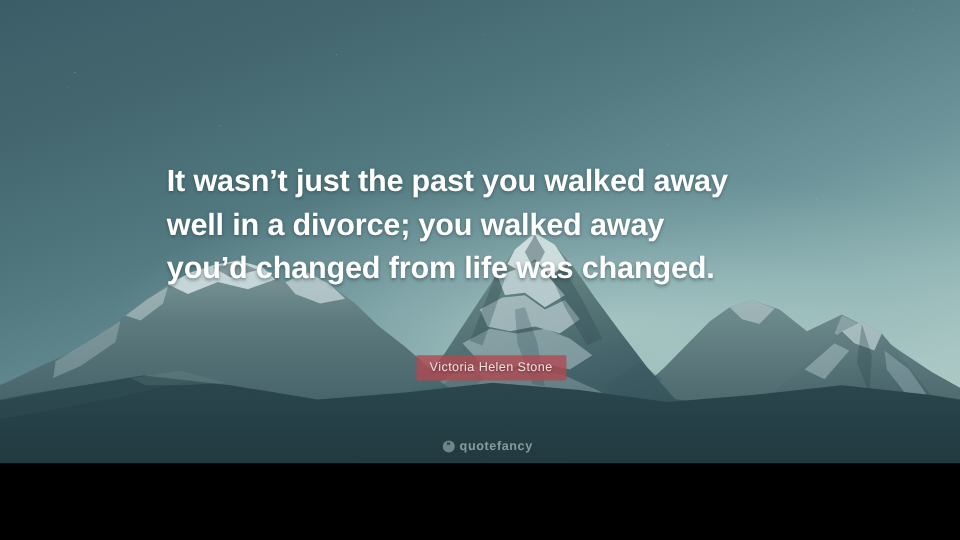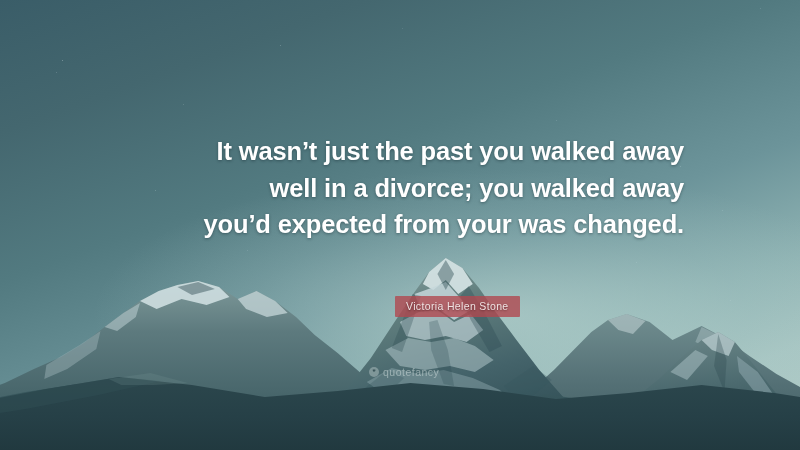--- a/index.html
+++ b/index.html
@@ -3,25 +3,24 @@
 <meta charset="utf-8">
 <style>
   html, body {
     margin: 0;
     padding: 0;
     background: #000;
   }
   #stage {
     position: relative;
     width: 800px;
-    height: 450px;
+    height: 386px;
     overflow: hidden;
     font-family: "Liberation Sans", sans-serif;
     user-select: none;
-    text-align: right;
   }
 
   
   .sky {
     position: absolute;
     inset: 0;
     background:
       linear-gradient(160deg,
         #3a5d68 0%,
         #44676f 18%,
@@ -80,21 +79,20 @@
     left: 347px;
     top: 296px;
     padding: 4px 11px 5px 11px;
     background: rgba(176,72,80,0.80);
     color: #f0e2e2;
     font-size: 10.5px;
     letter-spacing: 0.35px;
     border-radius: 1px;
     text-shadow: 0 1px 2px rgba(40,10,14,0.45);
     white-space: nowrap;
-    margin-left: 48px;
   }
 
   
   .watermark {
     position: absolute;
     left: 369px;
     top: 366px;
     display: flex;
     align-items: center;
     gap: 4px;
@@ -109,20 +107,21 @@
     justify-content: center;
     font-size: 6px;
     color: #2c4449;
     font-weight: bold;
     line-height: 1;
   }
   .wm-text {
     color: #c3d2d2;
     font-size: 10.5px;
     letter-spacing: 0.5px;
+    font-weight: bold;
   }
 </style>
 </head>
 <body>
 
 <div id="stage">
 
   <div class="sky"></div>
   <div class="sky-warm"></div>
 
@@ -246,21 +245,21 @@
         <path fill="url(#gFore)" d="M-10,95 L-10,48 L60,34 L130,22 L200,30 L270,42 L340,36 L410,28 L480,34 L550,44 L620,38 L690,30 L760,38 L810,46 L810,95 Z"></path>
         <path fill="#33525a" opacity="0.35" d="M-10,48 L60,34 L130,22 L170,26 L110,40 L40,54 L-10,62 Z"></path>
         <path fill="#7f9a9c" opacity="0.20" d="M120,24 L160,18 L196,28 L164,30 L132,30 Z"></path>
       </svg>
     </div>
   </div>
 
   <div class="quote">
     <span class="line">It wasn’t just the past you walked away</span>
     <span class="line">well in a divorce; you walked away</span>
-    <span class="line">you’d expected from your was changed.</span>
+    <span class="line">you’d changed from life was changed.</span>
   </div>
 
   <div class="author-badge">Victoria Helen Stone</div>
 
   <div class="watermark">
     <span class="wm-logo">❞</span>
     <span class="wm-text">quotefancy</span>
   </div>
 
 </div>

